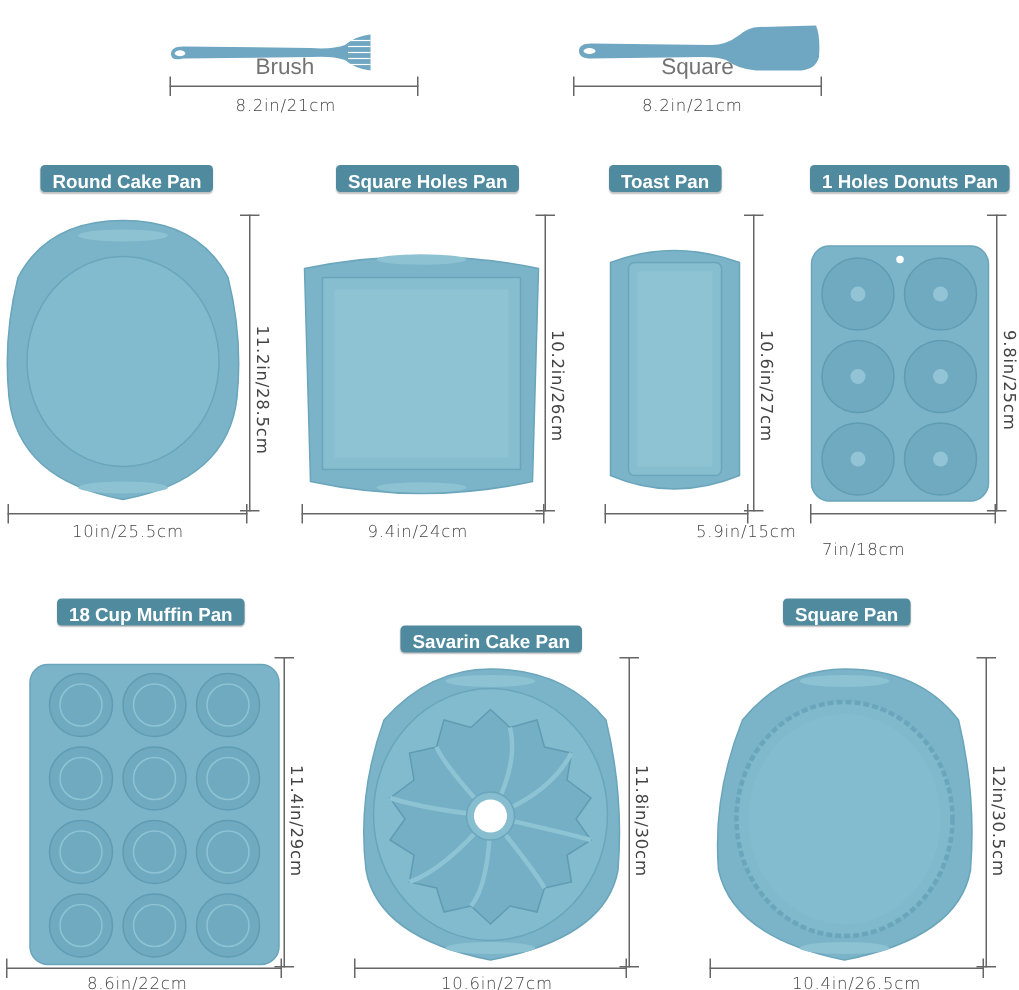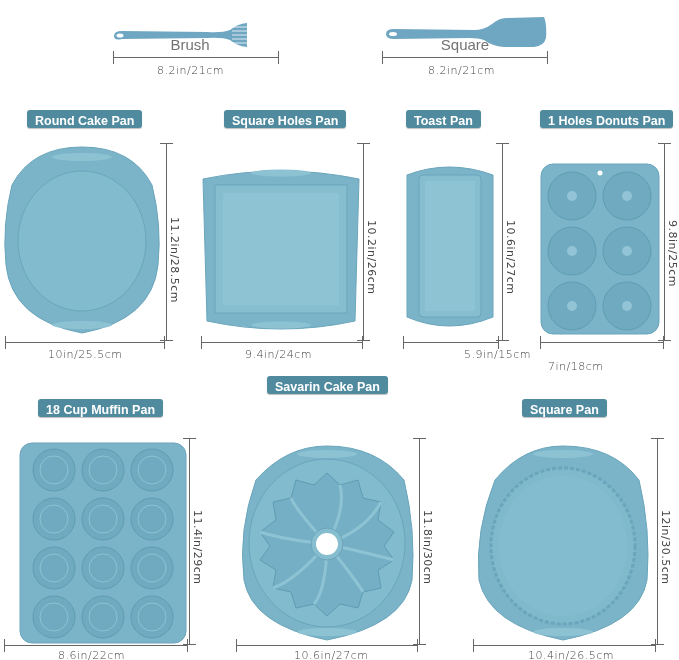--- a/index.html
+++ b/index.html
@@ -135,21 +135,21 @@
     <circle cx="35" cy="175" r="14"></circle>
       <circle cx="84" cy="175" r="14"></circle>
       <circle cx="133" cy="175" r="14"></circle>
   </g>
 </svg>
 <div class="vline" style="left:189px;top:438px;height:207px;"></div>
 <div class="vdim" style="left:191px;top:510px;">11.4in/29cm</div>
 <div class="hline" style="left:4px;top:645px;width:184px;"></div>
 <div class="dim" style="left:58px;top:649px;">8.6in/22cm</div>
 
-<div class="badge" style="left:267px;top:376px;">Savarin Cake Pan</div>
+<div class="badge" style="left:267px;top:417px;">Savarin Cake Pan</div>
 <svg style="left:236px;top:440px" width="182" height="205">
   <path d="M20 40 Q50 6 91 6 Q140 6 168 40 Q180 90 176 140 Q168 185 91 200 Q16 185 8 140 Q2 90 20 40Z" fill="#7bb4c9" stroke="#6aa5bb"></path>
   <ellipse cx="91" cy="103" rx="78" ry="84" fill="#82bbce" stroke="#6aa5bb"></ellipse>
   <polygon points="91,33 104,45 122,40 127,58 145,62 142,80 158,92 148,106 158,120 142,130 145,148 127,152 122,168 104,164 91,176 78,164 60,168 55,152 37,148 40,130 24,120 34,106 24,92 40,80 37,62 55,58 60,40 78,45" fill="#74afc5" stroke="#5f9cb3"></polygon>
   <g stroke="#8ec3d4" stroke-width="3" fill="none">
     <path d="M91 104 Q110 70 104 45"></path>
       <path d="M91 104 Q130 90 145 62"></path>
       <path d="M91 104 Q140 115 158 120"></path>
     <path d="M91 104 Q120 140 127 152"></path>
       <path d="M91 104 Q90 150 78 164"></path>

